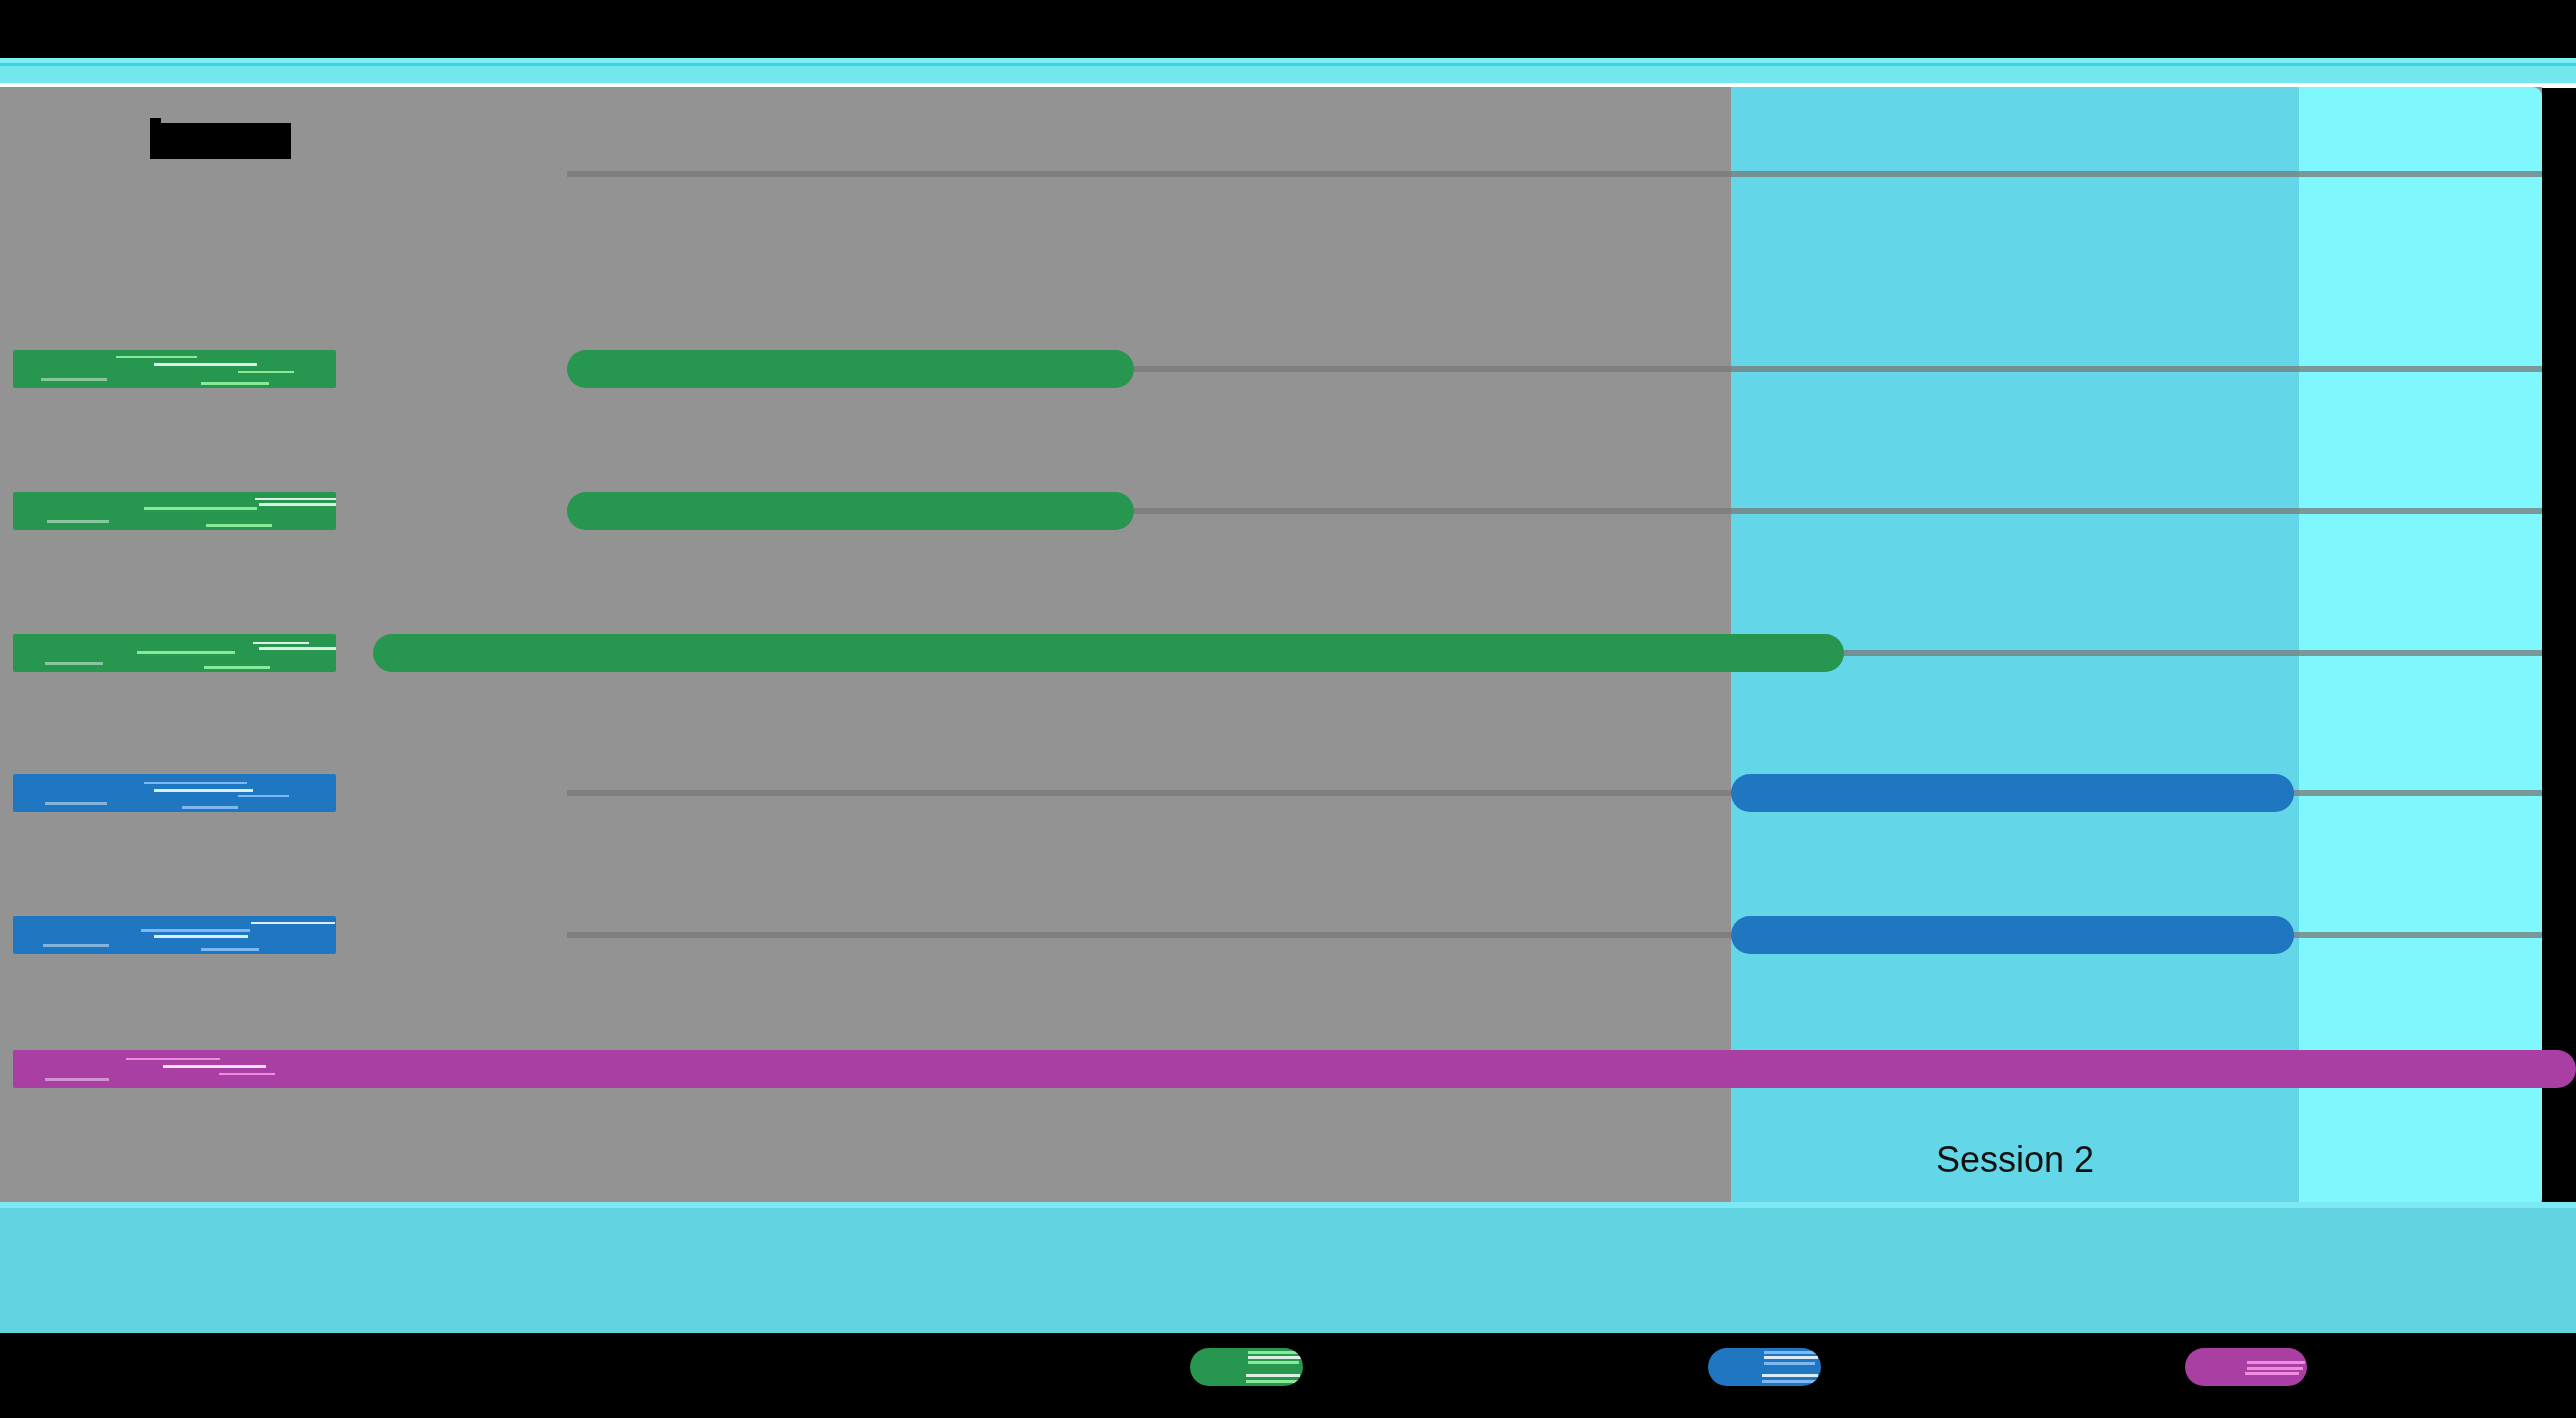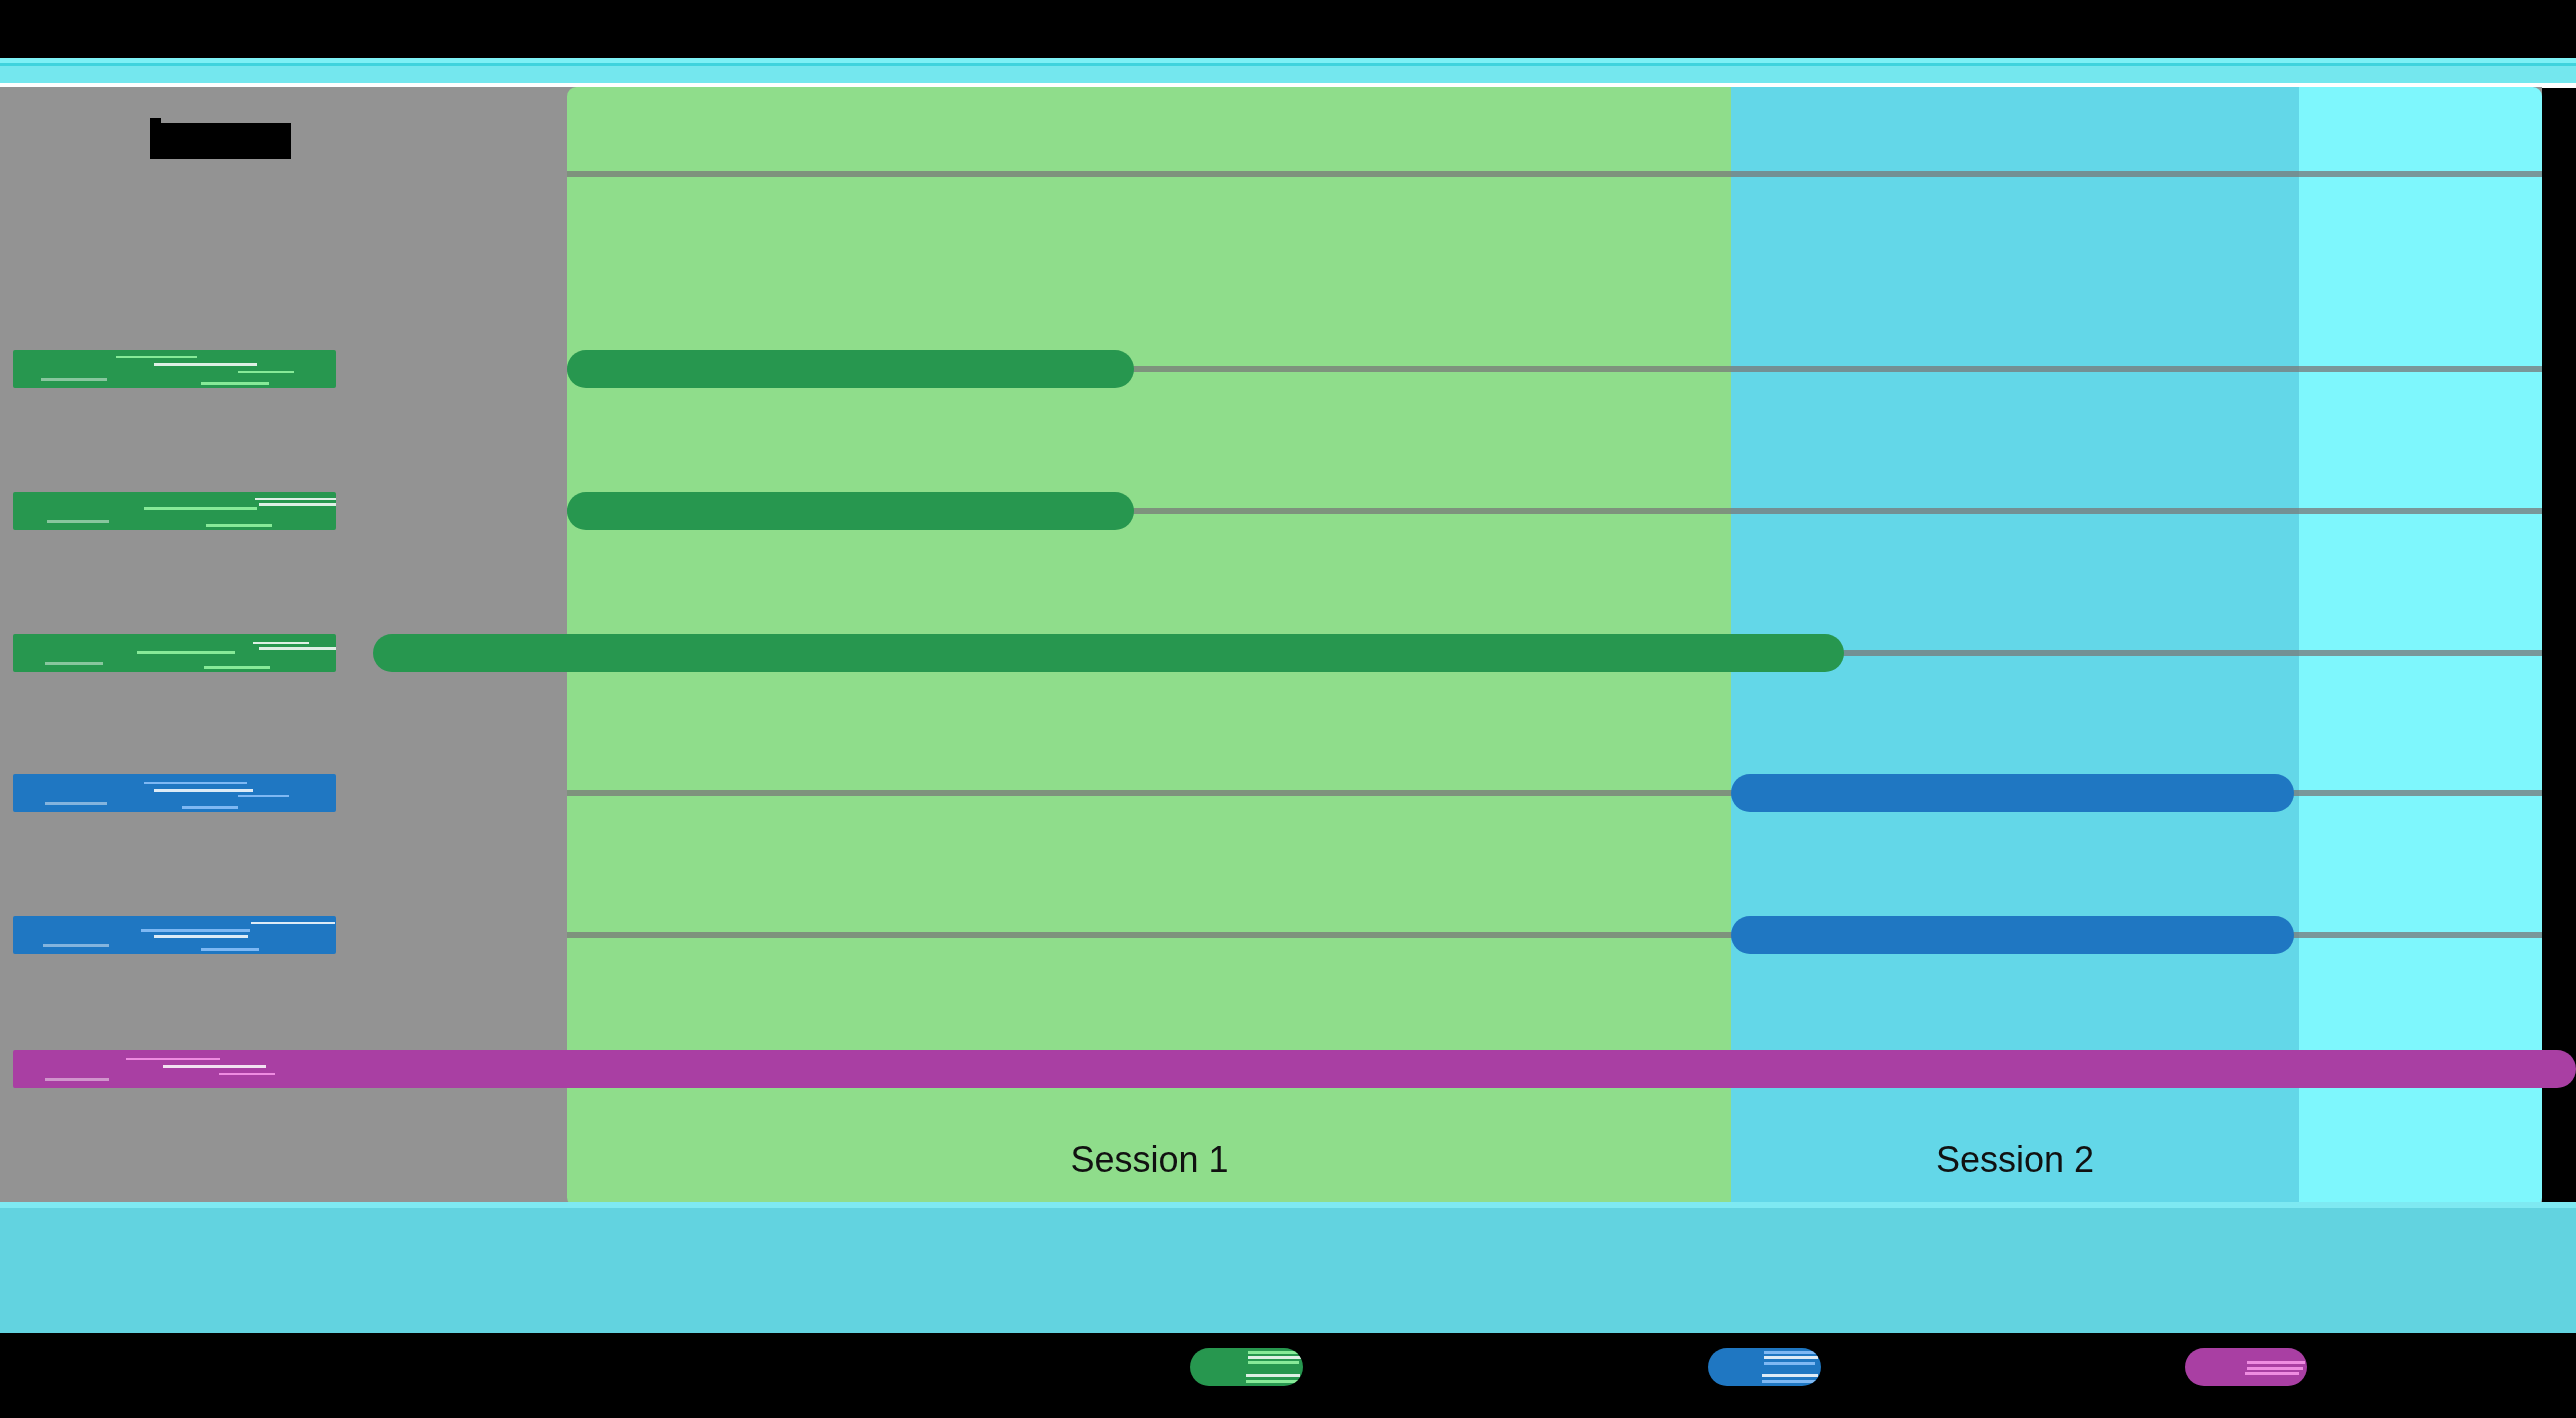--- a/index.html
+++ b/index.html
@@ -69,23 +69,20 @@
 
 <div id="root">
 
   <div class="frame-strip frame-top-a"></div>
   <div class="frame-strip frame-top-b"></div>
   <div class="frame-strip frame-top-c"></div>
   <div class="frame-strip frame-top-d"></div>
 
   <div id="canvas">
 
-    <div class="band s1">
-      <div class="band-label">Session 1</div>
-    </div>
     <div class="band s2">
       <div class="band-label">Session 2</div>
     </div>
     <div class="band s3">
       <div class="band-label"></div>
     </div>
 
     <div class="gridline" style="top:279px"></div>
     <div class="gridline" style="top:421px"></div>
     <div class="gridline" style="top:563px"></div>

